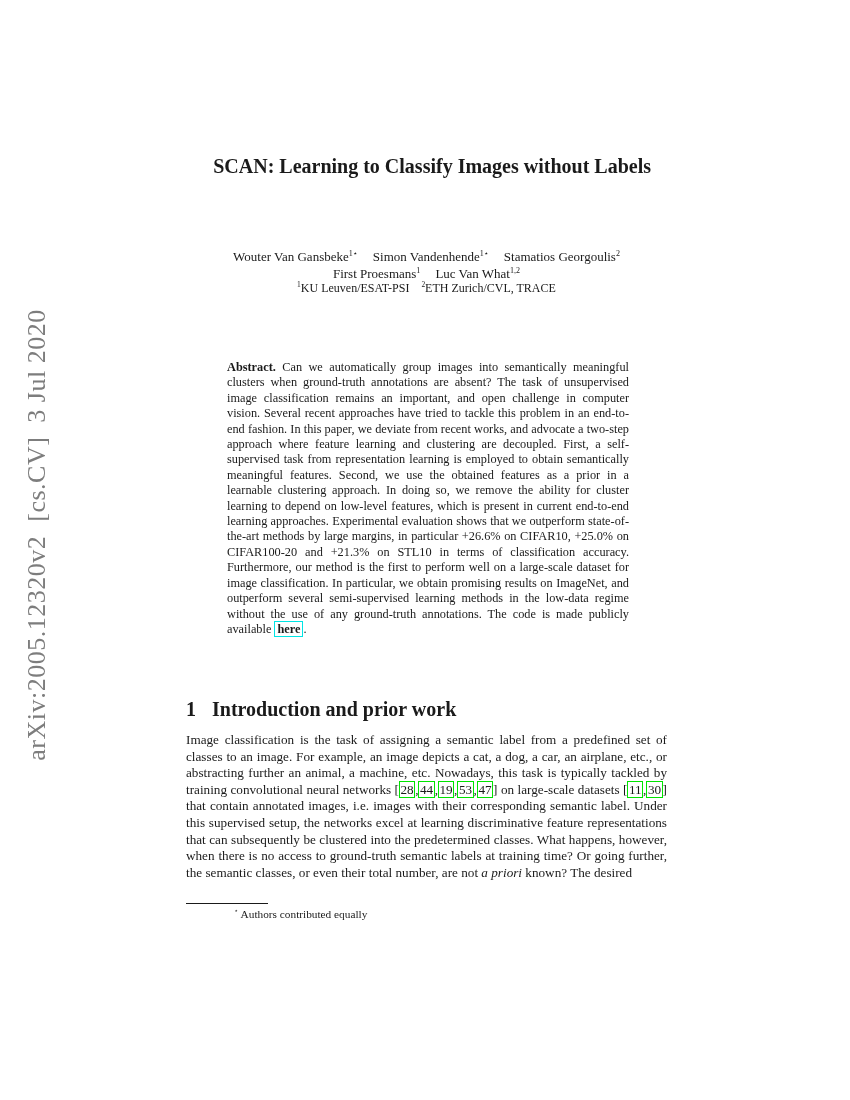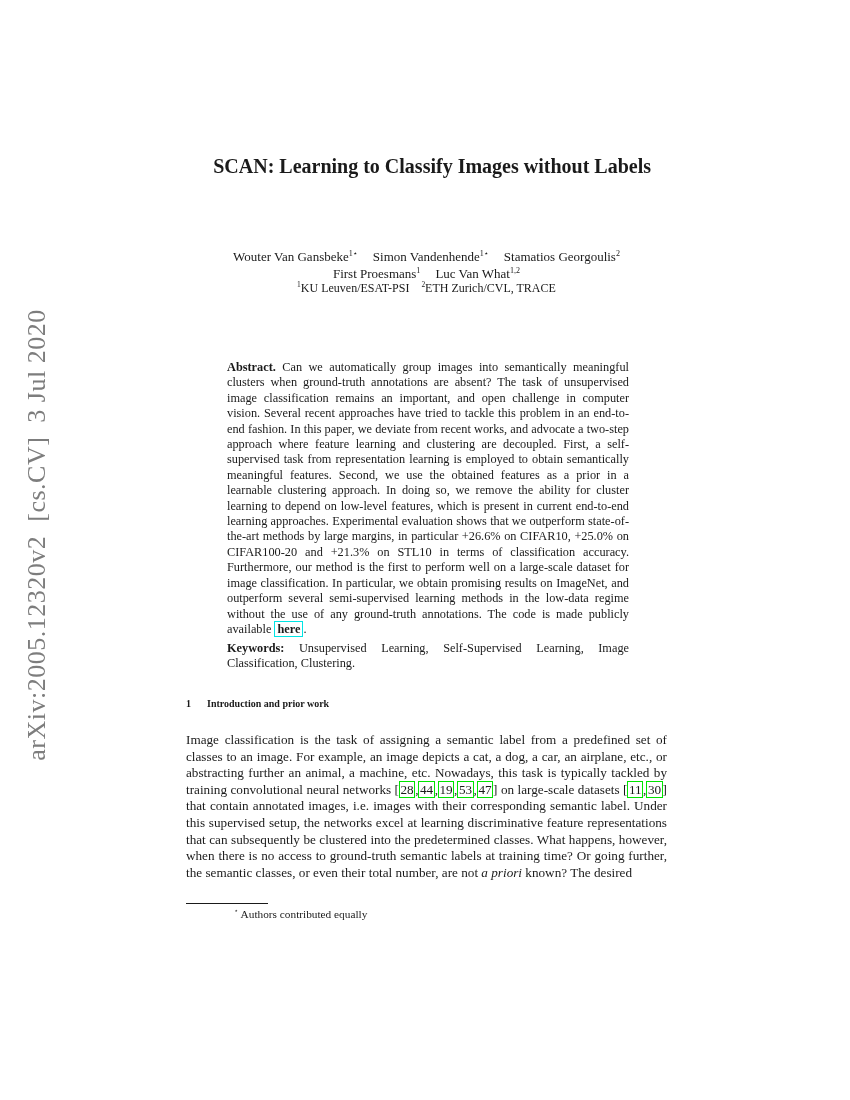--- a/index.html
+++ b/index.html
@@ -56,21 +56,21 @@
   }
   .keywords {
     position: absolute;
     top: 641px; left: 227px; width: 402px;
     text-align: justify;
     font-size: 12.3px; line-height: 15.4px;
   }
   .section-heading {
     position: absolute;
     top: 698px; left: 186px; width: 481px;
-    font-size: 10px; font-weight: bold;
+    font-size: 20px; font-weight: bold;
   }
   .section-heading .num { display: inline-block; margin-right: 16px; }
   .intro {
     position: absolute;
     top: 732px; left: 186px; width: 481px;
     text-align: justify;
     font-size: 13.2px; line-height: 16.6px;
   }
   .footnote-rule {
     position: absolute;
@@ -111,21 +111,20 @@
 
   <div class="authors">
     <div><span>Wouter Van Gansbeke</span><sup>1⋆</sup><span class="h-gap"></span><span>Simon Vandenhende</span><sup>1⋆</sup><span class="h-gap"></span><span>Stamatios Georgoulis</span><sup>2</sup></div>
     <div><span>First Proesmans</span><sup>1</sup><span class="h-gap"></span><span>Luc Van What</span><sup>1,2</sup></div>
   </div>
 
   <div class="affiliations"><sup>1</sup><span>KU Leuven/ESAT-PSI</span><span class="h-gap-sm"></span><sup>2</sup><span>ETH Zurich/CVL, TRACE</span></div>
 
   <div class="abstract"><strong>Abstract.</strong><span> Can we automatically group images into semantically meaningful clusters when ground-truth annotations are absent? The task of unsupervised image classification remains an important, and open challenge in computer vision. Several recent approaches have tried to tackle this problem in an end-to-end fashion. In this paper, we deviate from recent works, and advocate a two-step approach where feature learning and clustering are decoupled. First, a self-supervised task from representation learning is employed to obtain semantically meaningful features. Second, we use the obtained features as a prior in a learnable clustering approach. In doing so, we remove the ability for cluster learning to depend on low-level features, which is present in current end-to-end learning approaches. Experimental evaluation shows that we outperform state-of-the-art methods by large margins, in particular +26.6% on CIFAR10, +25.0% on CIFAR100-20 and +21.3% on STL10 in terms of classification accuracy. Furthermore, our method is the first to perform well on a large-scale dataset for image classification. In particular, we obtain promising results on ImageNet, and outperform several semi-supervised learning methods in the low-data regime without the use of any ground-truth annotations. The code is made publicly available </span><span class="link-box">here</span><span>.</span></div>
 
-  <div class="keywords"><strong>Keywords:</strong><span> Unsupervised Learning, Self-Supervised Learning, Image Classification, Clustering.</span></div>
 
   <div class="section-heading">
     <span class="num">1</span><span>Introduction and prior work</span>
   </div>
 
   <div class="intro"><span>Image classification is the task of assigning a semantic label from a predefined set of classes to an image. For example, an image depicts a cat, a dog, a car, an airplane, etc., or abstracting further an animal, a machine, etc. Nowadays, this task is typically tackled by training convolutional neural networks [</span><span class="cite-box">28</span><span>,</span><span class="cite-box">44</span><span>,</span><span class="cite-box">19</span><span>,</span><span class="cite-box">53</span><span>,</span><span class="cite-box">47</span><span>] on large-scale datasets [</span><span class="cite-box">11</span><span>,</span><span class="cite-box">30</span><span>] that contain annotated images, i.e. images with their corresponding semantic label. Under this supervised setup, the networks excel at learning discriminative feature representations that can subsequently be clustered into the predetermined classes. What happens, however, when there is no access to ground-truth semantic labels at training time? Or going further, the semantic classes, or even their total number, are not </span><em>a priori</em><span> known? The desired</span></div>
 
   <div class="footnote-rule"></div>
   <div class="footnote"><sup>⋆</sup><span> Authors contributed equally</span></div>
 

